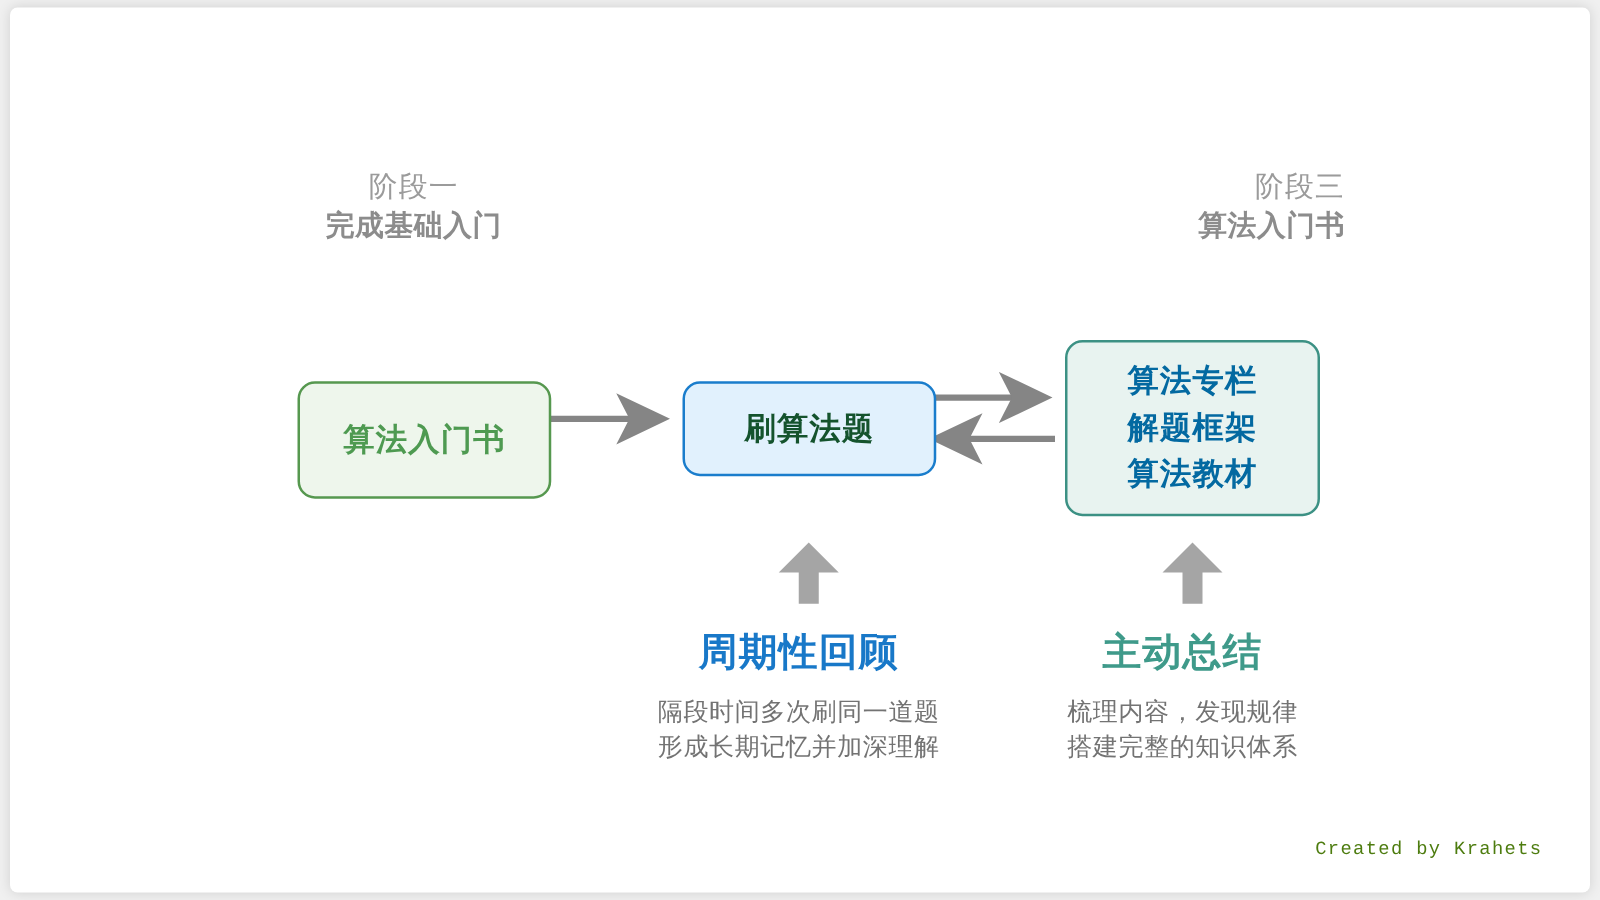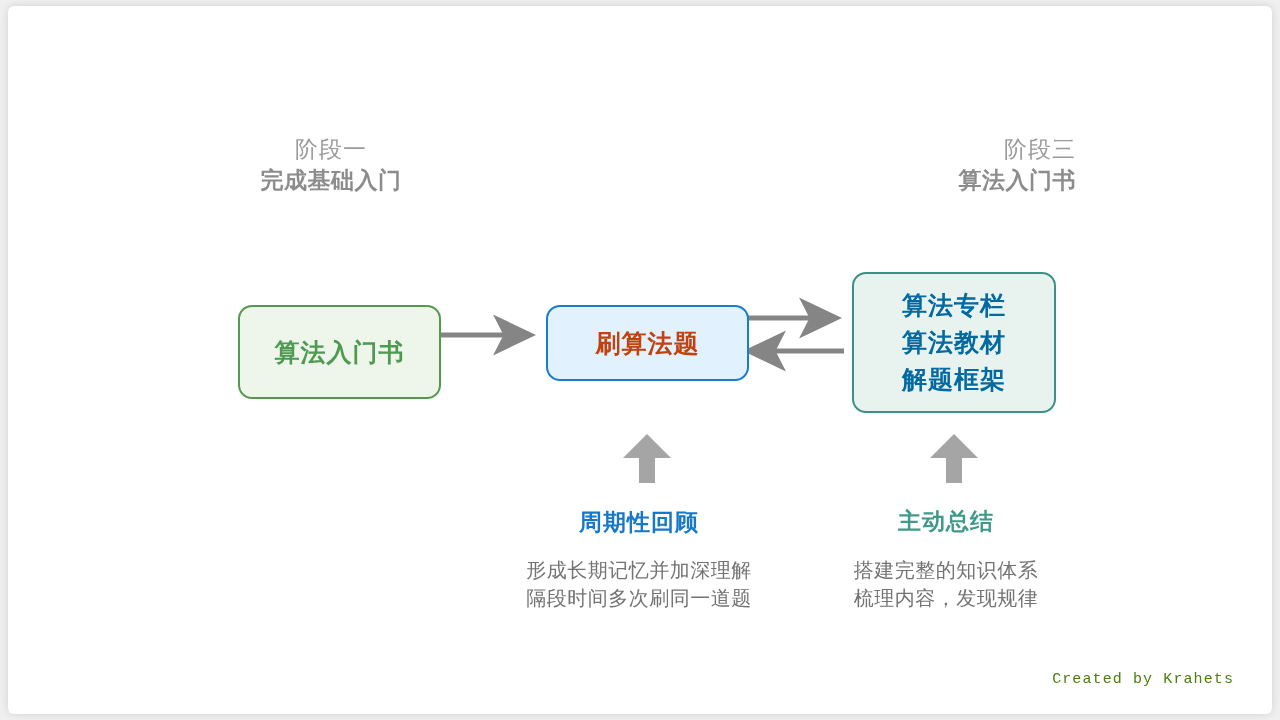--- a/index.html
+++ b/index.html
@@ -66,21 +66,21 @@
   #node-book {
     left: 230px; top: 299px; width: 203px; height: 94px;
     background: #eef6ec;
     border: 2px solid #56984f;
     color: #4e9a51;
   }
   #node-practice {
     left: 538px; top: 299px; width: 203px; height: 76px;
     background: #e1f1fd;
     border: 2px solid #1a7dcc;
-    color: #c2410c;
+    color: #14532d;
   }
   #node-resources {
     left: 844px; top: 266px; width: 204px; height: 141px;
     background: #e8f3f0;
     border: 2px solid #3c9184;
     color: #0369a1;
   }
 
   
   #arrows {
@@ -90,21 +90,21 @@
     pointer-events: none;
   }
 
   
   .note {
     position: absolute;
     width: 300px;
     text-align: center;
   }
   .note-title {
-    font-size: 23px;
+    font-size: 31px;
     font-weight: bold;
     line-height: 32px;
     letter-spacing: 1px;
     white-space: nowrap;
   }
   .note-title.blue { color: #1878c8; }
   .note-title.teal { color: #3f9a8a; font-family: Liberation Serif, serif; }
   .note-desc {
     margin-top: 18px;
     font-size: 20px;
@@ -176,36 +176,36 @@
     <div class="node" id="node-book">
       <div class="line">算法入门书</div>
     </div>
 
     <div class="node" id="node-practice">
       <div class="line">刷算法题</div>
     </div>
 
     <div class="node" id="node-resources">
       <div class="line">算法专栏</div>
+      <div class="line">解题框架</div>
       <div class="line">算法教材</div>
-      <div class="line">解题框架</div>
     </div>
 
     <div class="note" style="left:481px; top:500px;">
       <div class="note-title blue">周期性回顾</div>
       <div class="note-desc">
+        <div>隔段时间多次刷同一道题</div>
         <div>形成长期记忆并加深理解</div>
-        <div>隔段时间多次刷同一道题</div>
       </div>
     </div>
 
     <div class="note" style="left:788px; top:500px;">
       <div class="note-title teal">主动总结</div>
       <div class="note-desc">
+        <div>梳理内容，发现规律</div>
         <div>搭建完整的知识体系</div>
-        <div>梳理内容，发现规律</div>
       </div>
     </div>
 
     <div id="footer">Created by Krahets</div>
 
   </div>
 </div>
 
 </body></html>

